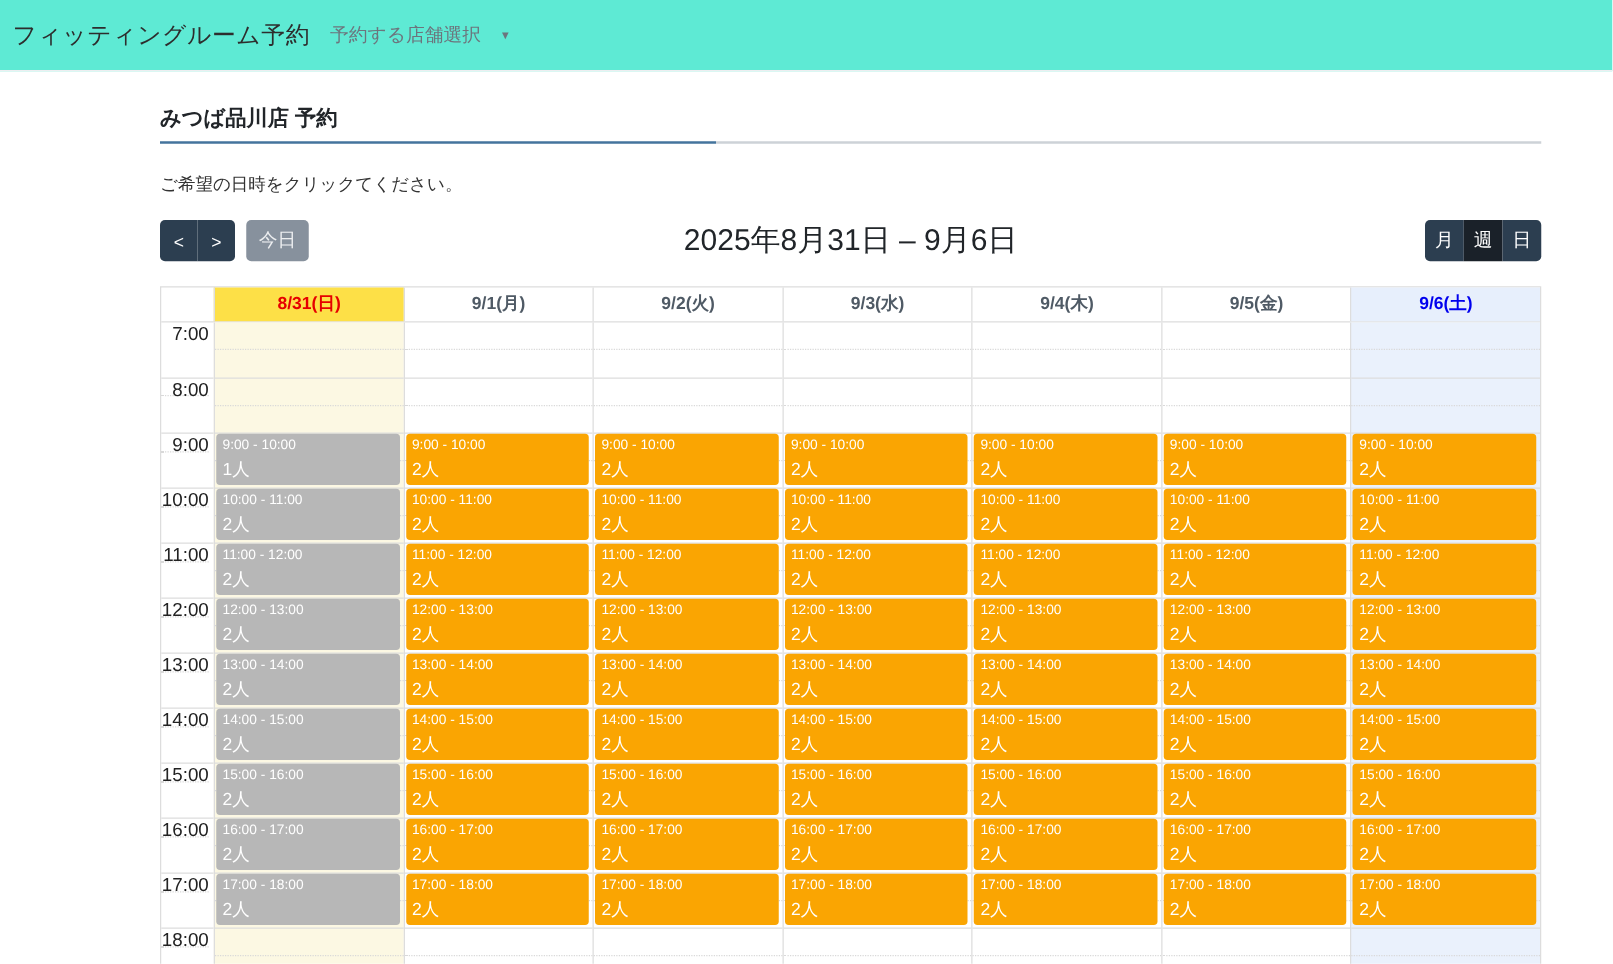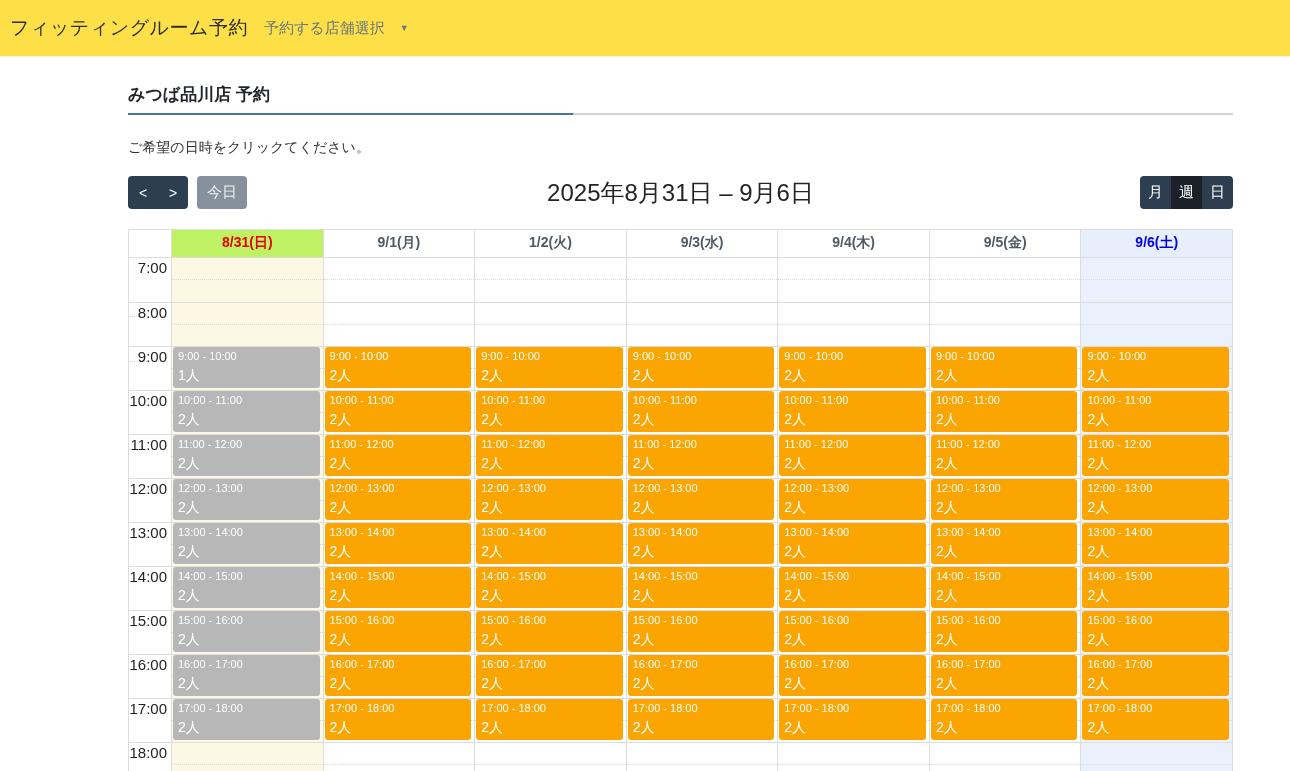--- a/index.html
+++ b/index.html
@@ -1,20 +1,20 @@
 <!DOCTYPE html>
 <html><head>
 <meta charset="utf-8">
 <style>
   * { margin:0; padding:0; box-sizing:border-box; }
   html,body { width:1290px; height:771px; overflow:hidden; background:#fff;
     font-family:"Liberation Sans","DejaVu Sans",sans-serif; }
 
   
-  .navbar { height:57px; background:#fde047; border-bottom:1px solid #eceef0;
+  .navbar { height:57px; background:#5eead4; border-bottom:1px solid #eceef0;
     display:flex; align-items:center; padding:0 16px 0 10px; }
   .brand { font-size:19px; color:#2d2d2d; letter-spacing:.5px; }
   .store-select { margin-left:16px; font-size:15px; color:#6c757d; display:flex;
     align-items:center; gap:15px; cursor:pointer; text-decoration:none; }
   .caret { font-size:9px; color:#6c757d; }
 
   
   .content { margin:0 50px 0 128px; padding-top:26px; width:1105px; }
   .page-title { font-size:17px; font-weight:700; color:#212529; padding-bottom:7px; }
   .title-underline { height:2px; width:100%;
@@ -38,21 +38,21 @@
   .view-btn:first-child { border-radius:4px 0 0 4px; }
   .view-btn:last-child { border-radius:0 4px 4px 0; }
   .view-btn.active { background:#1a2129; }
 
   
   .cal { margin-top:20px; width:1105px; border:1px solid #ddd; }
   .cal-head { display:flex; border-bottom:1px solid #ddd; }
   .gutter-head { width:42px; }
   .day-head { flex:1; border-left:1px solid #ddd; text-align:center;
     font-size:14px; font-weight:700; color:#4f5a65; padding:4px 0 5px; }
-  .day-head.sun { background:#bef264; color:#e60000; }
+  .day-head.sun { background:#fde047; color:#e60000; }
   .day-head.sat { background:#e7effc; color:#0000ee; }
 
   .cal-body { display:flex; }
   .gutter-col { width:42px; }
   .time-cell { height:44px; border-top:1px solid #ddd; font-size:15px; color:#222;
     text-align:right; padding:1px 4px 0 0; }
   .time-cell:first-child { border-top:none; }
   .time-cell .half { height:21px; border-bottom:1px dotted #d9d9d9; margin-top:20px; }
 
   .day-col { flex:1; border-left:1px solid #ddd; position:relative; }
@@ -97,21 +97,21 @@
         <button class="btn view-btn active">週</button>
         <button class="btn view-btn">日</button>
       </div>
   </div>
 
   <div class="cal">
     <div class="cal-head" id="cal-head">
       <div class="gutter-head"></div>
     <div class="day-head sun">8/31(日)</div>
         <div class="day-head">9/1(月)</div>
-        <div class="day-head">1/2(火)</div>
+        <div class="day-head">9/2(火)</div>
         <div class="day-head">9/3(水)</div>
         <div class="day-head">9/4(木)</div>
         <div class="day-head">9/5(金)</div>
         <div class="day-head sat">9/6(土)</div>
       </div>
     <div class="cal-body" id="cal-body">
       <div class="gutter-col" id="cal-gutter">
           <div class="time-cell">7:00<div class="half"></div></div>
           <div class="time-cell">8:00<div class="half"></div></div>
           <div class="time-cell">9:00<div class="half"></div></div>

